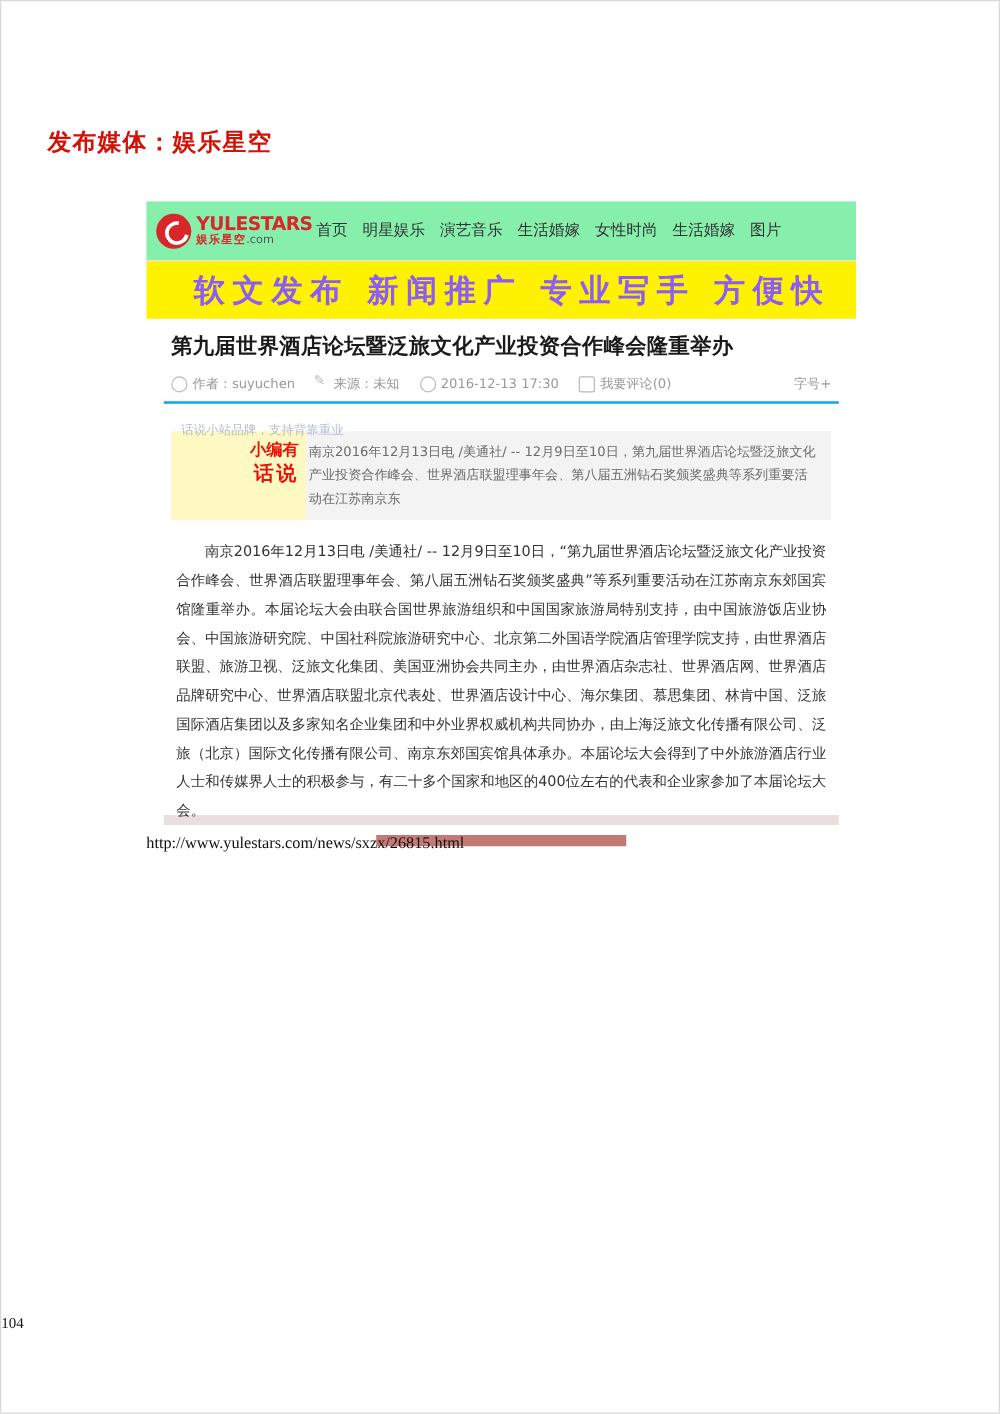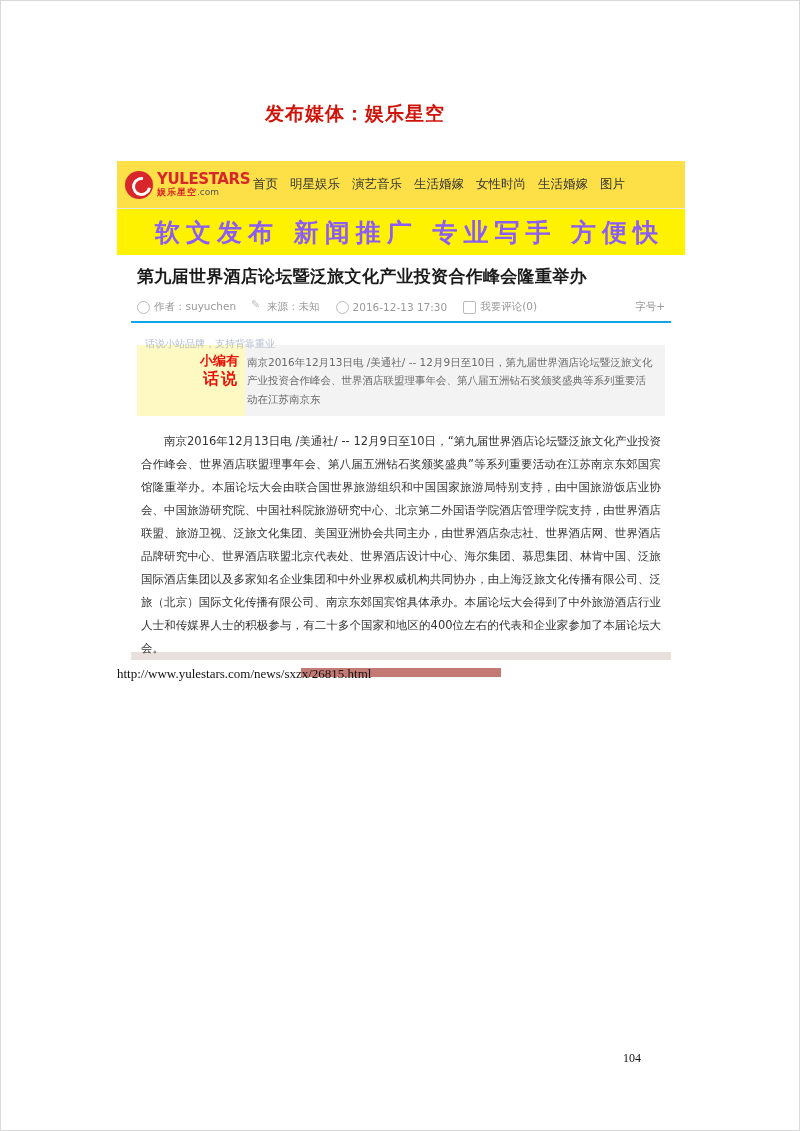--- a/index.html
+++ b/index.html
@@ -22,40 +22,41 @@
     border: 1px solid #d9d9d9;
     box-sizing: border-box;
     background: #fff;
   }
   
   .doc-heading {
     position: absolute;
     top: 100px;
     left: 0;
     width: 708px;
-    text-align: center;
+    text-align: left;
     color: #d01309;
     font-size: 19px;
     font-weight: bold;
     letter-spacing: 1px;
     font-family: "DejaVu Sans", sans-serif;
+    padding-left: 37px;
   }
   
   .shot {
     position: absolute;
     left: 116px;
     top: 160px;
     width: 568px;
     background: #fff;
     overflow: hidden;
   }
   
   .navbar {
     height: 48px;
-    background: #fde047;
+    background: #86efac;
     border-bottom: 1px solid #e6e6e6;
     display: flex;
     align-items: center;
     padding-left: 8px;
     box-sizing: border-box;
   }
   .logo {
     display: flex;
     align-items: center;
     width: 112px;
@@ -237,21 +238,21 @@
     left: 116px;
     top: 665px;
     font-family: "Liberation Serif", serif;
     font-size: 13px;
     color: #111;
   }
   .page-number {
     position: absolute;
     left: 0; top: 1050px;
     width: 640px;
-    text-align: right;
+    text-align: left;
     font-family: "Liberation Serif", serif;
     font-size: 12px;
     color: #111;
   }
 </style>
 </head>
 <body>
 
 <div class="page">
 

